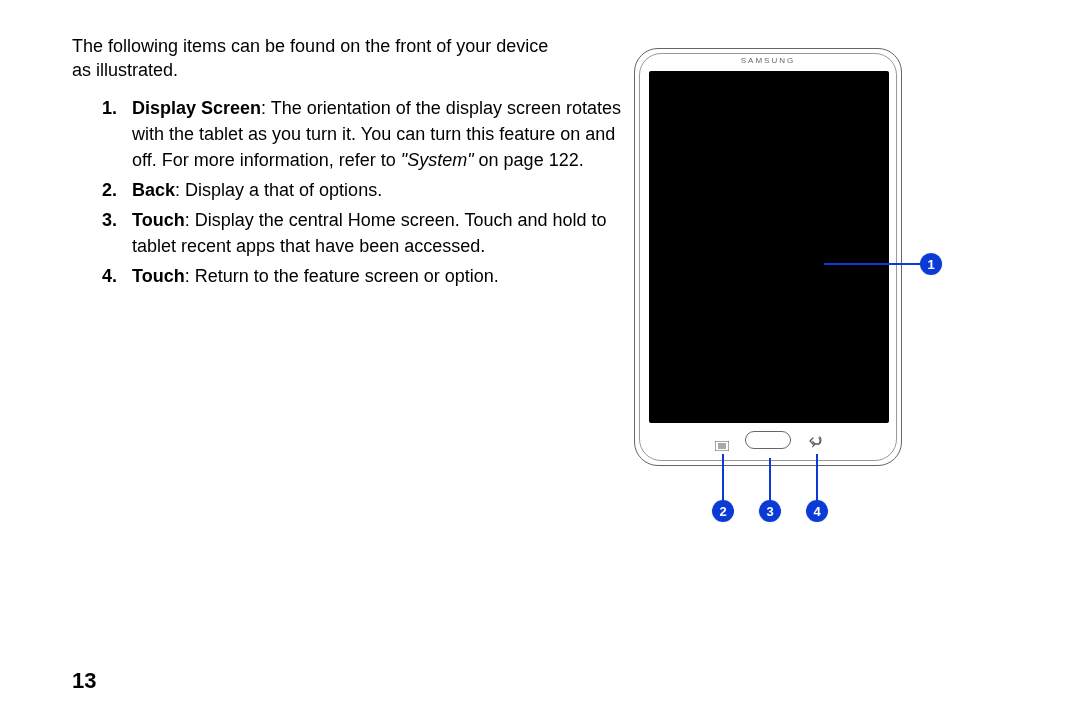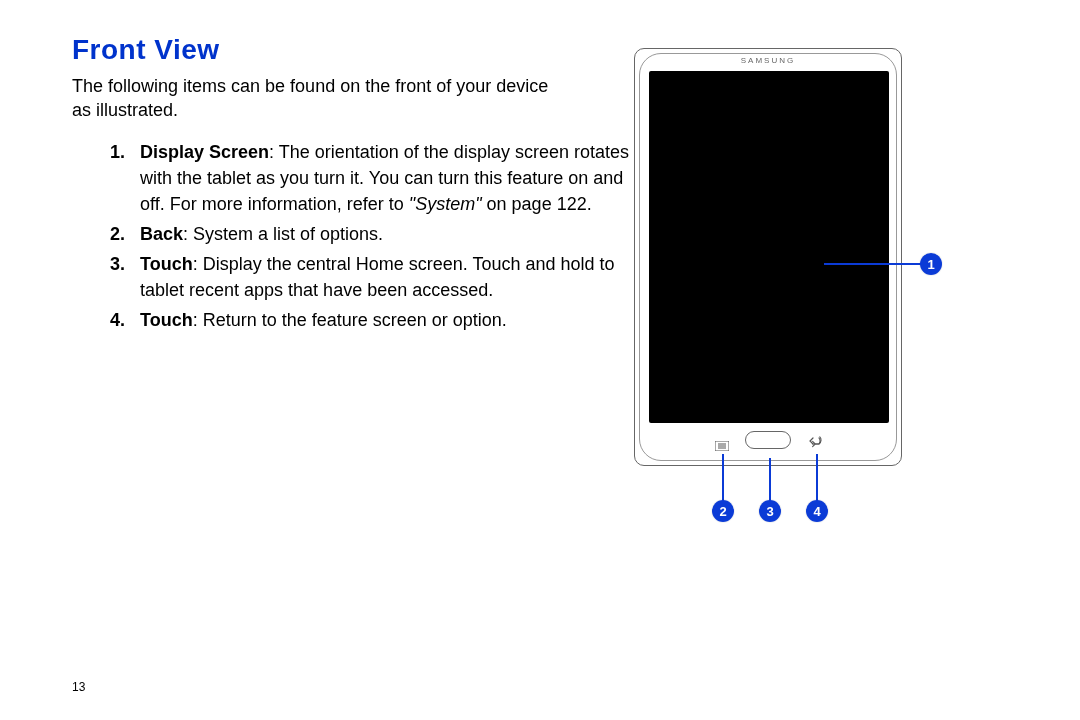--- a/index.html
+++ b/index.html
@@ -27,21 +27,21 @@
     margin: 0 0 8px 0;
     letter-spacing: 0.5px;
   }
   .intro {
     font-size: 18px;
     line-height: 1.35;
     margin: 0 0 12px 0;
     max-width: 500px;
   }
   ol.items {
-    margin: 16px;
+    margin: 8px;
     padding-left: 52px;
     max-width: 500px;
     list-style: none;
     counter-reset: li;
   }
   ol.items > li {
     position: relative;
     font-size: 18px;
     line-height: 1.45;
     margin-bottom: 4px;
@@ -56,37 +56,38 @@
   .label {
     font-weight: bold;
   }
   .ref-italic {
     font-style: italic;
   }
   .page-number {
     position: absolute;
     left: 72px;
     bottom: 26px;
-    font-size: 12px;
+    font-size: 22px;
+    font-weight: bold;
   }
 
   
   .device-wrap {
     position: absolute;
     left: 634px;
     top: 48px;
     width: 320px;
     height: 470px;
   }
   .device-outline {
     position: absolute;
     left: 0; top: 0;
     width: 268px; height: 418px;
     border: 1.5px solid #666;
-    border-radius: 10px;
+    border-radius: 24px;
     background: #fff;
     box-sizing: border-box;
   }
   .device-outline::after{
     content:"";
     position:absolute;
     left:4px; top:4px; right:4px; bottom:4px;
     border:1px solid #999;
     border-radius:22px;
   }
@@ -146,30 +147,29 @@
   .callout-line {
     position: absolute;
     background: #0b3bd6;
   }
 </style>
 </head>
 <body>
 
 <div class="page">
 
-  <h1 class="heading">Front View</h1>
 
   <p class="intro">The following items can be found on the front of your device as illustrated.</p>
 
   <ol class="items">
     <li>
       <span class="label">Display Screen</span><span>: The orientation of the display screen rotates with the tablet as you turn it. You can turn this feature on and off. For more information, refer to </span><span class="ref-italic">"System"</span><span> on page 122.</span>
     </li>
     <li>
-      <span class="label">Back</span><span>: System a list of options.</span>
+      <span class="label">Back</span><span>: Display a that of options.</span>
     </li>
     <li>
       <span class="label">Touch</span><span>: Display the central Home screen. Touch and hold to tablet recent apps that have been accessed.</span>
     </li>
     <li>
       <span class="label">Touch</span><span>: Return to the feature screen or option.</span>
     </li>
   </ol>
 
   <div class="page-number">13</div>

